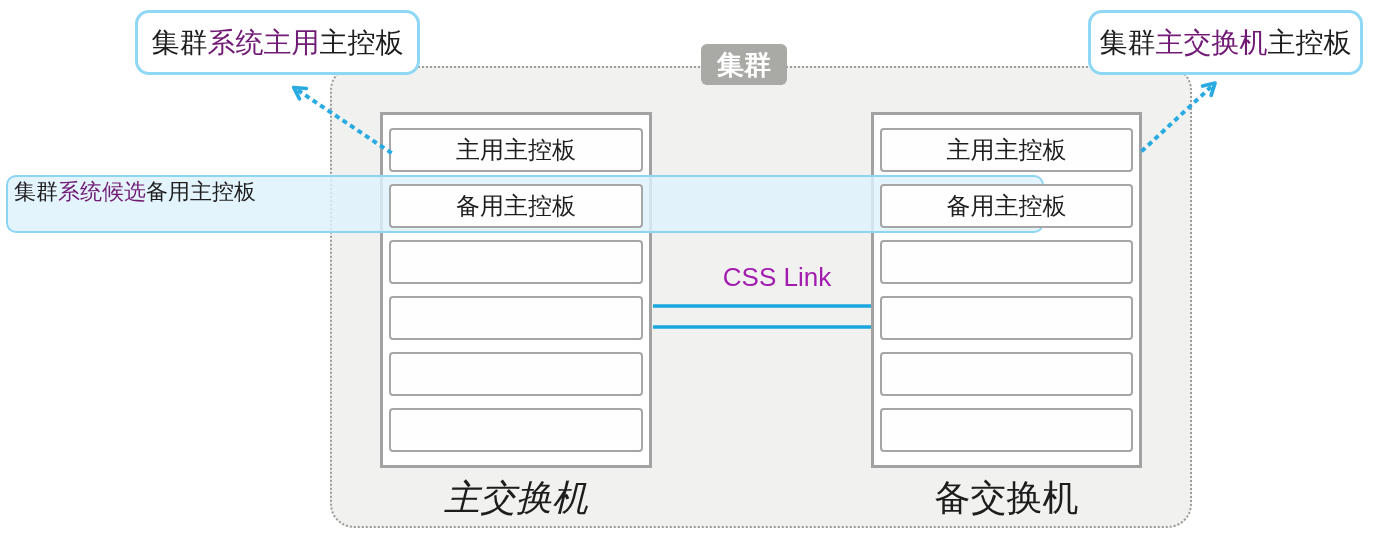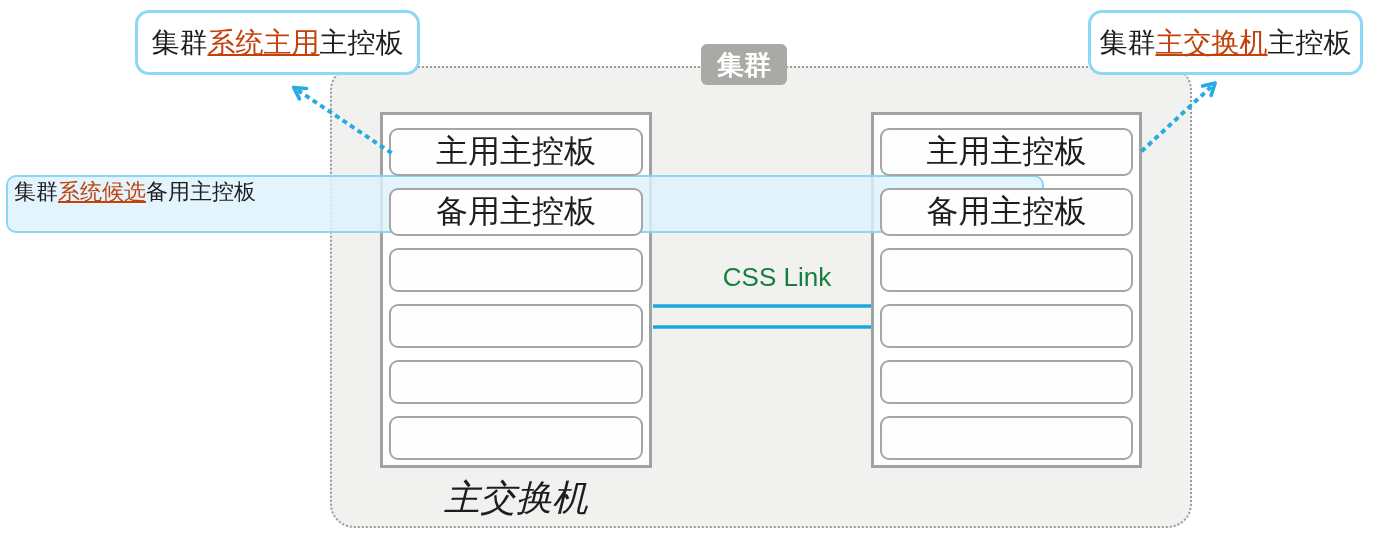--- a/index.html
+++ b/index.html
@@ -37,24 +37,24 @@
     display:flex;flex-direction:column;
     padding:13px 6px;gap:12px;
   }
   .switch.left{left:380px;}
   .switch.right{left:871px;width:271px;}
   .slot{
     position:relative;z-index:3;
     flex:0 0 44px;
     background:#fdfefd;
     border:2.5px solid #a6a6a6;
-    border-radius:9px;
+    border-radius:4px;
     box-sizing:border-box;
     display:flex;align-items:center;justify-content:center;
-    font-size:32px;
+    font-size:24px;
   }
   .switch-name{
     position:absolute;top:476px;height:44px;
     display:flex;align-items:center;justify-content:center;
     font-size:36px;z-index:2;
   }
   .switch-name.left{left:380px;width:272px;font-style:italic;}
   .switch-name.right{left:871px;width:271px;}
   
   .candidate-band{
@@ -74,25 +74,25 @@
     background:#ffffff;
     border:3px solid #8ed7f5;
     border-radius:14px;
     box-sizing:border-box;
     display:flex;align-items:center;justify-content:center;
     font-size:28px;
     z-index:6;
   }
   .callout.tl{left:135px;width:285px;}
   .callout.tr{left:1088px;width:275px;}
-  .red{color:#c2410c;text-decoration:underline;}
+  .red{color:#701a75;}
   
   .css-link-label{
     position:absolute;left:653px;top:262px;width:248px;
-    text-align:center;font-size:26px;color:#15803d;z-index:4;
+    text-align:center;font-size:26px;color:#a21caf;z-index:4;
   }
   .overlay{
     position:absolute;left:0;top:0;width:1377px;height:546px;
     z-index:4;pointer-events:none;
   }
 </style>
 </head>
 <body>
 
 <div class="canvas">
@@ -111,20 +111,21 @@
   <div class="switch right">
     <div class="slot">主用主控板</div>
     <div class="slot">备用主控板</div>
     <div class="slot"></div>
     <div class="slot"></div>
     <div class="slot"></div>
     <div class="slot"></div>
   </div>
 
   <div class="switch-name left">主交换机</div>
+  <div class="switch-name right">备交换机</div>
 
   <div class="candidate-band">
     <span>
       <span>集群</span><span class="red">系统候选</span><span>备用主控板</span>
     </span>
   </div>
 
   <div class="callout tl">
     <span>
       <span>集群</span><span class="red">系统主用</span><span>主控板</span>

